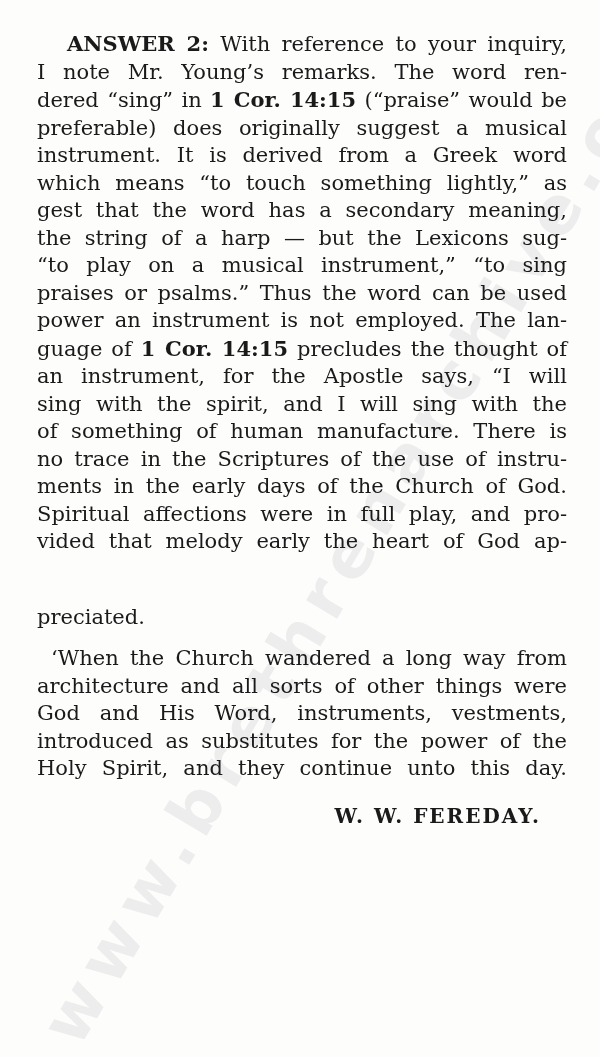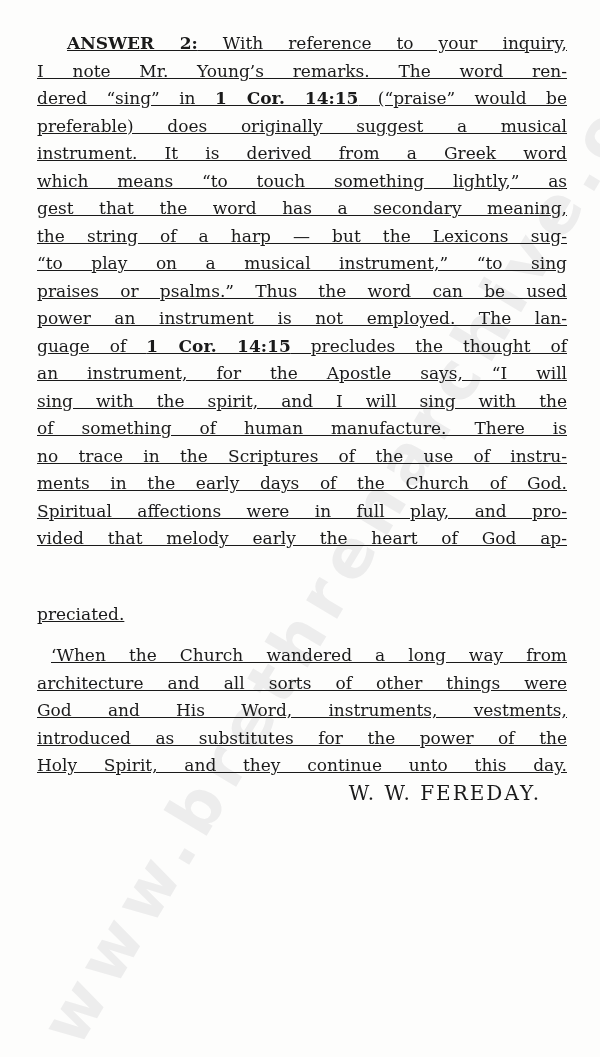--- a/index.html
+++ b/index.html
@@ -26,36 +26,36 @@
     user-select:none;
   }
   .content{
     position:absolute;
     left:37px;top:30px;width:530px;
     z-index:1;
   }
   .para{margin:0;}
   .para + .para{margin-top:14px;}
   .line{
-    font-size:17px;
+    font-size:21px;
     line-height:27.5px;
     text-align:justify;
     text-align-last:justify;
-    text-decoration:underline;
   }
   .line.lastline{text-align-last:left;margin-top:48px;}
   .para-0 .line:first-child{text-indent:30px;}
   .para-1 .line:first-child{text-indent:14px;}
   .signature{
-    margin-top:0;
+    margin-top:20px;
     text-align:right;
     padding-right:26px;
     font-size:20px;
     letter-spacing:2px;
     line-height:27px;
+    font-weight:bold;
   }
 </style>
 </head>
 <body>
 
 <div class="page">
   <div class="watermark">www.brethrenarchive.org</div>
 
   <div class="content">
     <div class="para para-0">

